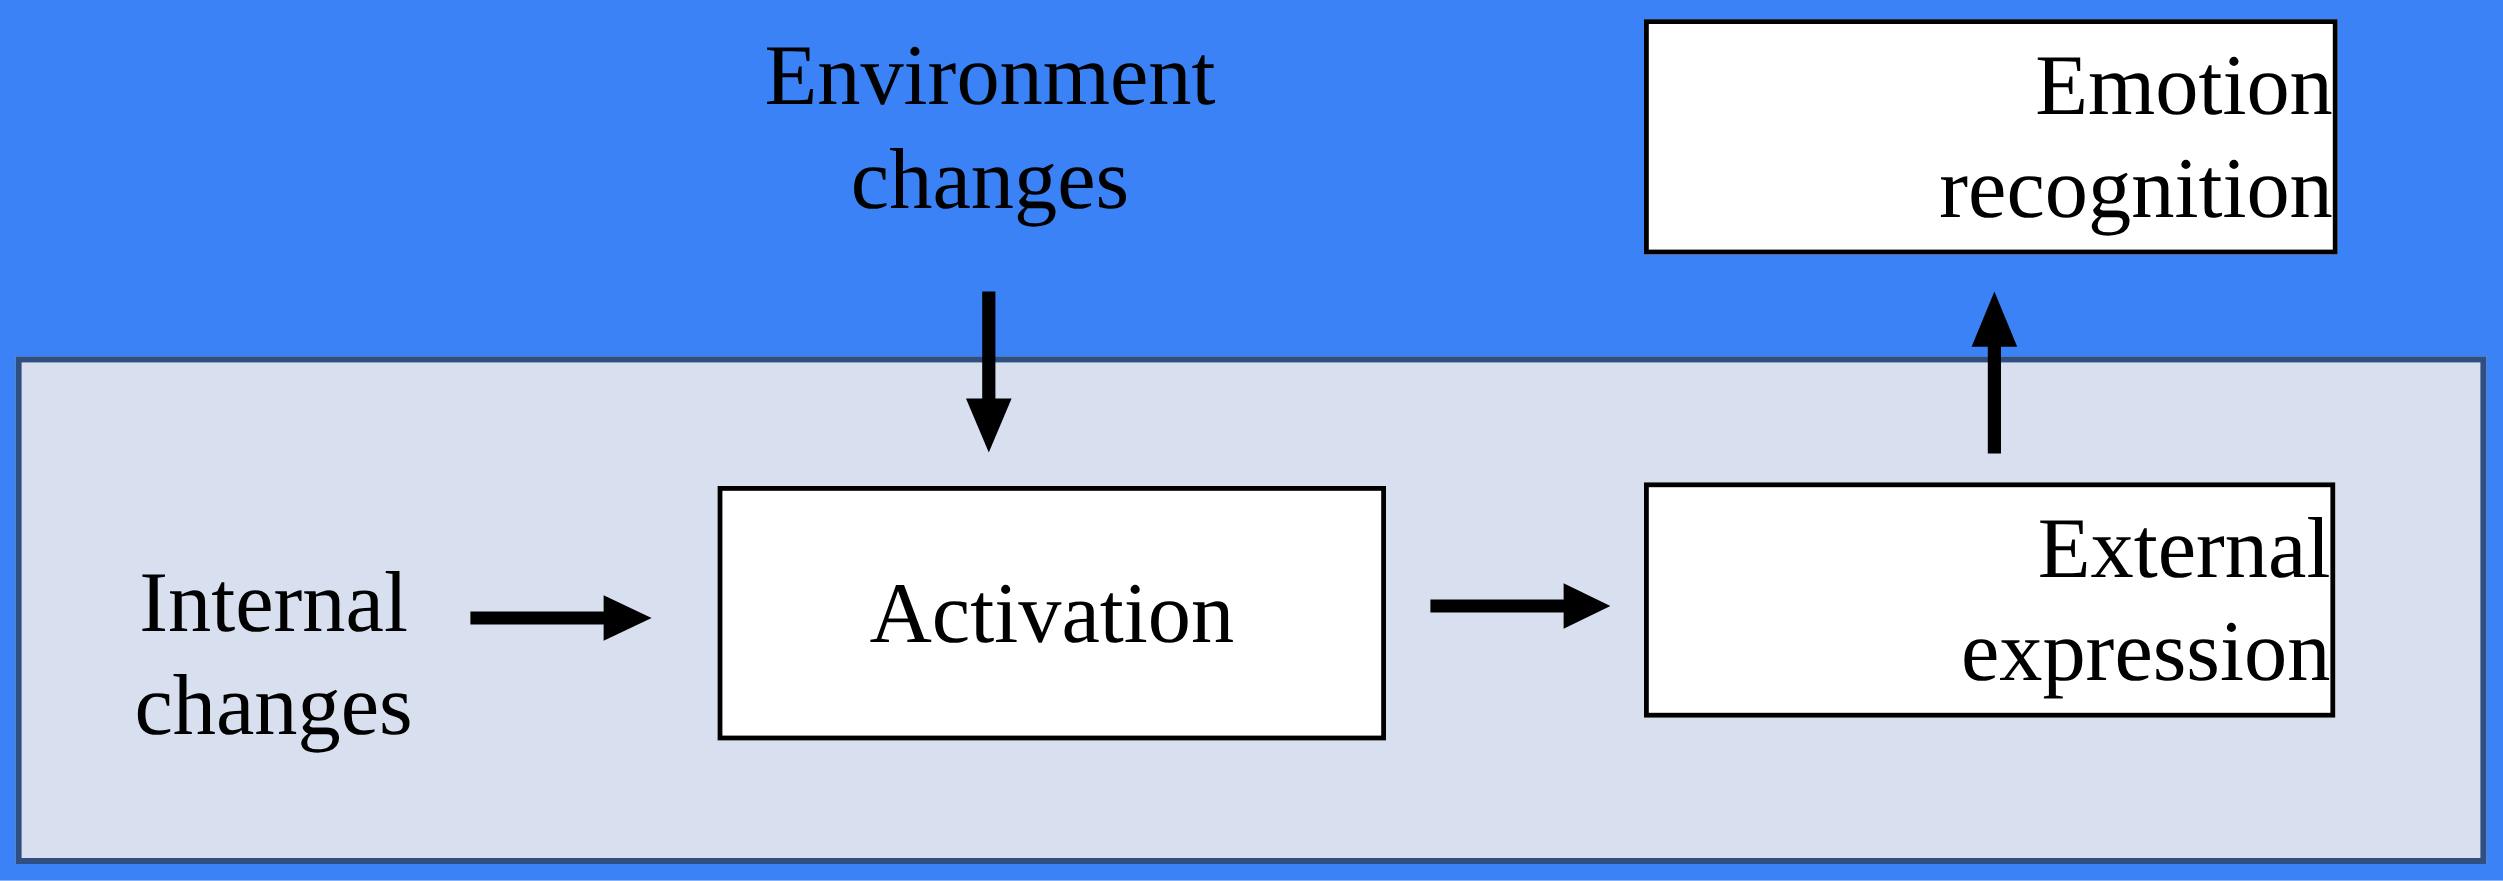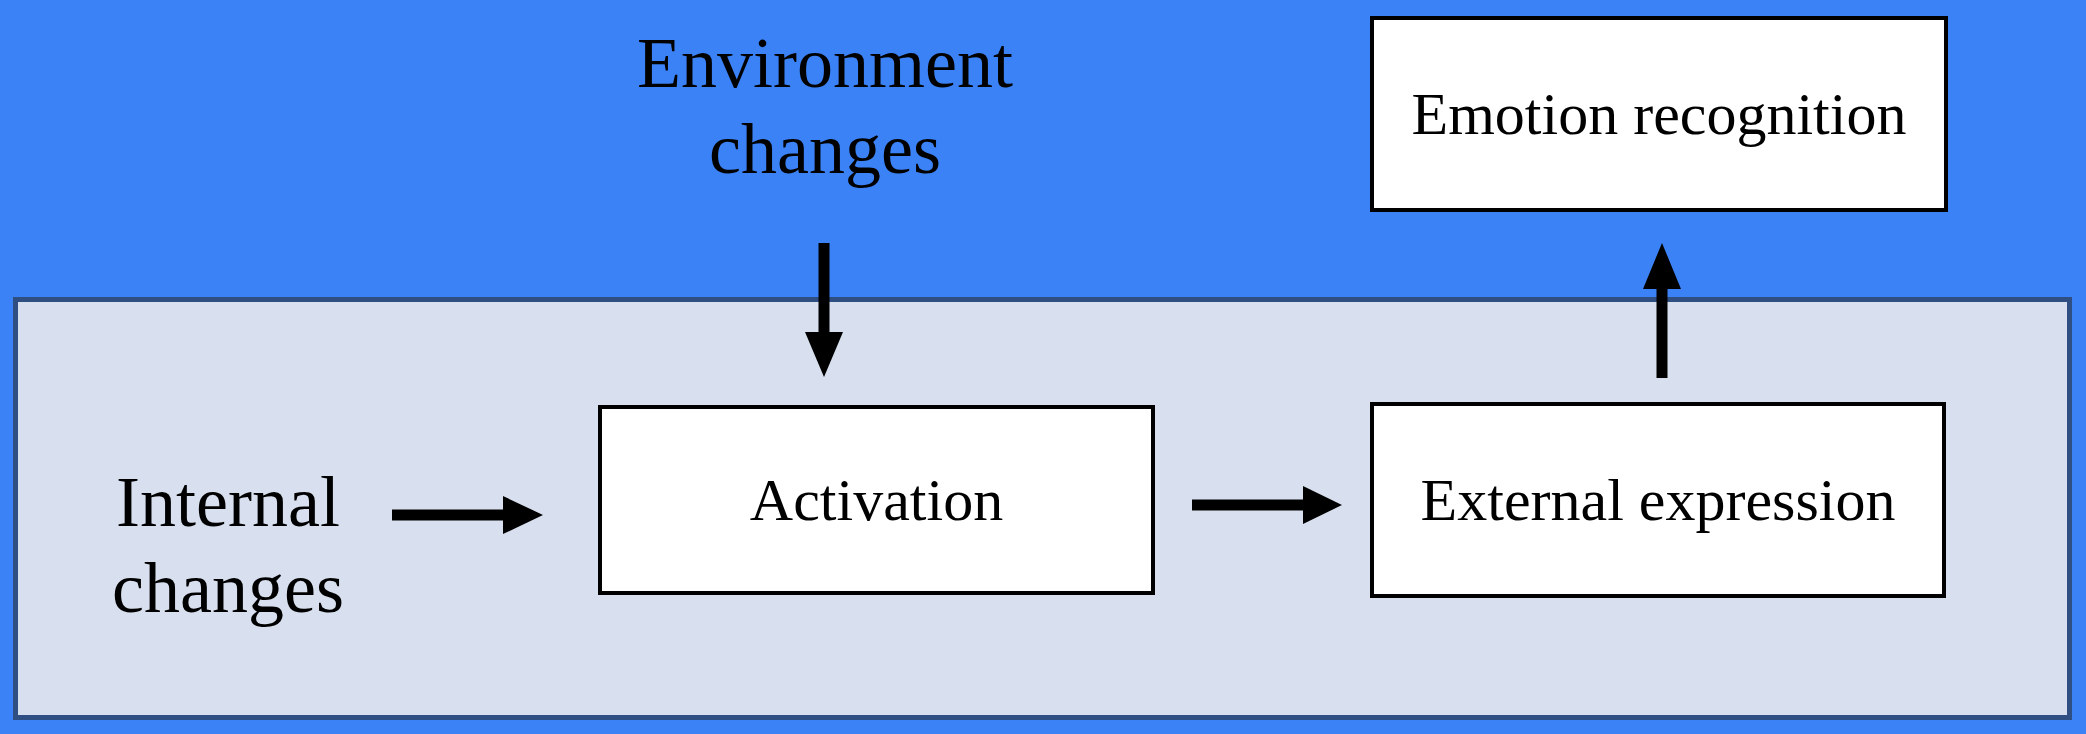--- a/index.html
+++ b/index.html
@@ -29,26 +29,26 @@
   }
   
   .node {
     position: absolute;
     box-sizing: border-box;
     background: var(--node-fill, #ffffff);
     border: 4px solid var(--node-border, #000000);
     display: flex;
     align-items: center;
     justify-content: center;
-    text-align: center;
-    font-size: 60px;
+    text-align: right;
+    font-size: 72px;
     line-height: 1.2;
   }
   #node-emotion     { left: 1370px; top: 16px;  width: 578px; height: 196px; }
-  #node-activation  { left: 598px;  top: 405px; width: 557px; height: 190px; }
+  #node-activation  { left: 598px;  top: 405px; width: 557px; height: 212px; }
   #node-external    { left: 1370px; top: 402px; width: 576px; height: 196px; }
   
   .float-label {
     position: absolute;
     text-align: center;
     font-size: 72px;
     line-height: 1.2;
   }
   #label-environment { left: 595px; top: 20px;  width: 460px; }
   #label-internal    { left: 58px;  top: 421px; width: 340px; margin-top: 38px; }

